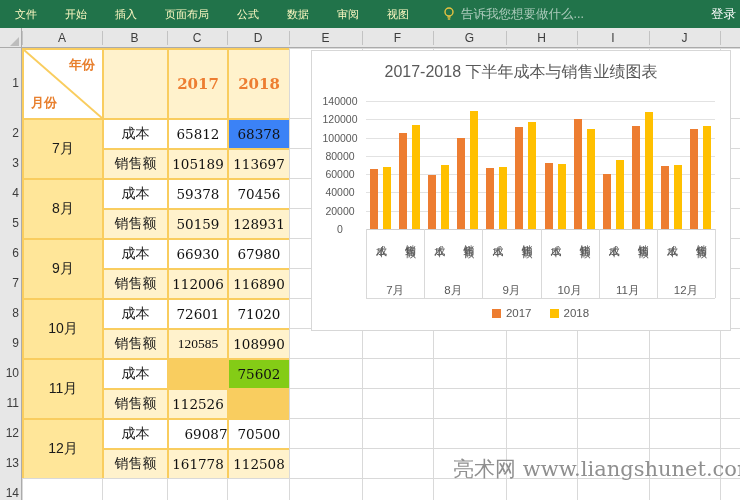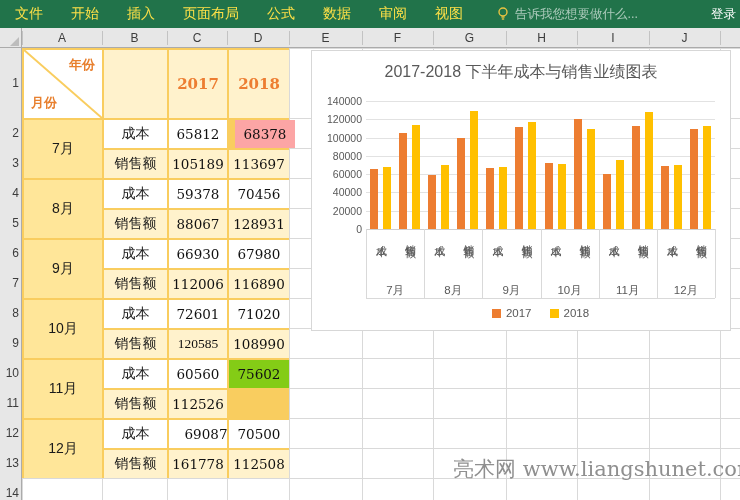--- a/index.html
+++ b/index.html
@@ -2,21 +2,21 @@
 <html><head>
 <meta charset="utf-8">
 <style>
   * { margin:0; padding:0; box-sizing:border-box; }
   html,body { width:740px; height:500px; overflow:hidden; }
   body { position:relative; background:#fff; font-family:"Liberation Sans",sans-serif; }
 
   
   #ribbon { position:absolute; left:0; top:0; width:740px; height:28px;
             background:#21734A; display:flex; align-items:center; }
-  .rtab { color:#fde047; font-size:14px; margin-left:28px; white-space:nowrap; cursor:default; }
+  .rtab { color:#fef9c3; font-size:11px; margin-left:28px; white-space:nowrap; cursor:default; }
   .rtab:first-child { margin-left:15px; }
   #tellme { display:flex; align-items:center; margin-left:34px; }
   #tellme svg { margin-right:6px; }
   #tellme-text { color:rgba(255,255,255,.62); font-size:12.5px; white-space:nowrap; }
   #login { position:absolute; right:2px; top:0; height:28px; line-height:28px;
            color:#fff; font-size:12.5px; padding:0 2px; }
 
   
   #colheader { position:absolute; left:0; top:28px; width:740px; height:20px;
                background:#E7E7E7; border-bottom:1px solid #ABABAB; }
@@ -49,21 +49,21 @@
   #diag-cell { position:absolute; background:#fff;padding-left:30px; }
   #diag-cell svg { position:absolute; left:0; top:0; }
   .diag-lbl { position:absolute; color:#E8802F; font-size:13px; font-weight:600; }
 
   
   #chart { position:absolute; left:311px; top:50px; width:420px; height:281px;
            background:#fff; border:1px solid #D7D7D7; }
   #chart-title { position:absolute; left:0; top:11px; width:100%; text-align:center;
                  font-size:16px; color:#595959; }
   .grid-h { position:absolute; height:1px; background:#E2E2E2; }
-  .ytick  { position:absolute; width:44px; text-align:right; font-size:10.5px;
+  .ytick  { position:absolute; width:44px; text-align:center; font-size:10.5px;
             color:#595959; }
   .bar    { position:absolute; }
   .axis-sep { position:absolute; width:1px; background:#D9D9D9; }
   .catlbl { position:absolute; writing-mode:vertical-rl; text-orientation:upright;
             font-size:11px; color:#595959; letter-spacing:1px; }
   .monlbl { position:absolute; text-align:center; font-size:11.5px; color:#595959; }
   #legend { position:absolute; display:flex; justify-content:center; gap:18px; }
   .leg-item { display:flex; align-items:center; gap:5px; }
   .leg-sq { width:9px; height:9px; }
   .leg-txt { font-size:11.5px; color:#595959; }
@@ -174,48 +174,47 @@
       </svg>
       <span class="diag-lbl" style="right:7px;top:6px">年份</span>
       <span class="diag-lbl" style="left:7px;bottom:6px">月份</span>
     </div>
     <div class="cell " style="left: 81px; top: 1px; width: 63px; height: 68px; background: rgb(255, 242, 204);"></div>
     <div class="cell yr" style="left: 146px; top: 1px; width: 58px; height: 68px; background: rgb(255, 242, 204);">2017</div>
     <div class="cell yr" style="left: 206px; top: 1px; width: 60px; height: 68px; background: rgb(255, 242, 204);">2018</div>
     <div class="cell mon" style="left: 1px; top: 71px; width: 78px; height: 58px; background: rgb(255, 230, 153);">7月</div>
     <div class="cell lbl" style="left: 81px; top: 71px; width: 63px; height: 28px; background: rgb(255, 255, 255);">成本</div>
     <div class="cell num" style="left: 146px; top: 71px; width: 58px; height: 28px; background: rgb(255, 255, 255);">65812</div>
-    <div class="cell num" style="left: 212px; top: 71px; width: 60px; height: 28px; background: #fca5a5;">68378</div>
+    <div class="cell num" style="left: 206px; top: 71px; width: 60px; height: 28px; background: #3b82f6;">68378</div>
     <div class="cell lbl" style="left: 81px; top: 101px; width: 63px; height: 28px; background: rgb(255, 242, 204);">销售额</div>
     <div class="cell num" style="left: 146px; top: 101px; width: 58px; height: 28px; background: rgb(255, 242, 204);">105189</div>
     <div class="cell num" style="left: 206px; top: 101px; width: 60px; height: 28px; background: rgb(255, 242, 204);">113697</div>
     <div class="cell mon" style="left: 1px; top: 131px; width: 78px; height: 58px; background: rgb(255, 230, 153);">8月</div>
     <div class="cell lbl" style="left: 81px; top: 131px; width: 63px; height: 28px; background: rgb(255, 255, 255);">成本</div>
     <div class="cell num" style="left: 146px; top: 131px; width: 58px; height: 28px; background: rgb(255, 255, 255);">59378</div>
     <div class="cell num" style="left: 206px; top: 131px; width: 60px; height: 28px; background: rgb(255, 255, 255);">70456</div>
     <div class="cell lbl" style="left: 81px; top: 161px; width: 63px; height: 28px; background: rgb(255, 242, 204);">销售额</div>
-    <div class="cell num" style="left: 146px; top: 161px; width: 58px; height: 28px; background: rgb(255, 242, 204);">88067</div>
+    <div class="cell num" style="left: 146px; top: 161px; width: 58px; height: 28px; background: rgb(255, 242, 204);">50159</div>
     <div class="cell num" style="left: 206px; top: 161px; width: 60px; height: 28px; background: rgb(255, 242, 204);">128931</div>
     <div class="cell mon" style="left: 1px; top: 191px; width: 78px; height: 58px; background: rgb(255, 230, 153);">9月</div>
     <div class="cell lbl" style="left: 81px; top: 191px; width: 63px; height: 28px; background: rgb(255, 255, 255);">成本</div>
     <div class="cell num" style="left: 146px; top: 191px; width: 58px; height: 28px; background: rgb(255, 255, 255);">66930</div>
     <div class="cell num" style="left: 206px; top: 191px; width: 60px; height: 28px; background: rgb(255, 255, 255);">67980</div>
     <div class="cell lbl" style="left: 81px; top: 221px; width: 63px; height: 28px; background: rgb(255, 242, 204);">销售额</div>
     <div class="cell num" style="left: 146px; top: 221px; width: 58px; height: 28px; background: rgb(255, 242, 204);">112006</div>
     <div class="cell num" style="left: 206px; top: 221px; width: 60px; height: 28px; background: rgb(255, 242, 204);">116890</div>
     <div class="cell mon" style="left: 1px; top: 251px; width: 78px; height: 58px; background: rgb(255, 230, 153);">10月</div>
     <div class="cell lbl" style="left: 81px; top: 251px; width: 63px; height: 28px; background: rgb(255, 255, 255);">成本</div>
     <div class="cell num" style="left: 146px; top: 251px; width: 58px; height: 28px; background: rgb(255, 255, 255);">72601</div>
     <div class="cell num" style="left: 206px; top: 251px; width: 60px; height: 28px; background: rgb(255, 255, 255);">71020</div>
     <div class="cell lbl" style="left: 81px; top: 281px; width: 63px; height: 28px; background: rgb(255, 242, 204);">销售额</div>
     <div class="cell num" style="left: 146px; top: 281px; width: 58px; height: 28px; background: rgb(255, 242, 204); font-family: Liberation Serif, serif;">120585</div>
     <div class="cell num" style="left: 206px; top: 281px; width: 60px; height: 28px; background: rgb(255, 242, 204);">108990</div>
     <div class="cell mon" style="left: 1px; top: 311px; width: 78px; height: 58px; background: rgb(255, 230, 153);">11月</div>
     <div class="cell lbl" style="left: 81px; top: 311px; width: 63px; height: 28px; background: rgb(255, 255, 255);">成本</div>
-    <div class="cell num" style="left: 146px; top: 311px; width: 58px; height: 28px; background: rgb(255, 255, 255);">60560</div>
     <div class="cell num" style="left: 206px; top: 311px; width: 60px; height: 28px; background: #84cc16;">75602</div>
     <div class="cell lbl" style="left: 81px; top: 341px; width: 63px; height: 28px; background: rgb(255, 242, 204);">销售额</div>
     <div class="cell num" style="left: 146px; top: 341px; width: 58px; height: 28px; background: rgb(255, 242, 204);">112526</div>
     <div class="cell mon" style="left: 1px; top: 371px; width: 78px; height: 58px; background: rgb(255, 230, 153);">12月</div>
     <div class="cell lbl" style="left: 81px; top: 371px; width: 63px; height: 28px; background: rgb(255, 255, 255);">成本</div>
     <div class="cell num" style="left: 146px; top: 371px; width: 58px; height: 28px; background: rgb(255, 255, 255); padding-left: 16px;">69087</div>
     <div class="cell num" style="left: 206px; top: 371px; width: 60px; height: 28px; background: rgb(255, 255, 255);">70500</div>
     <div class="cell lbl" style="left: 81px; top: 401px; width: 63px; height: 28px; background: rgb(255, 242, 204);">销售额</div>
     <div class="cell num" style="left: 146px; top: 401px; width: 58px; height: 28px; background: rgb(255, 242, 204);">161778</div>
     <div class="cell num" style="left: 206px; top: 401px; width: 60px; height: 28px; background: rgb(255, 242, 204);">112508</div>

